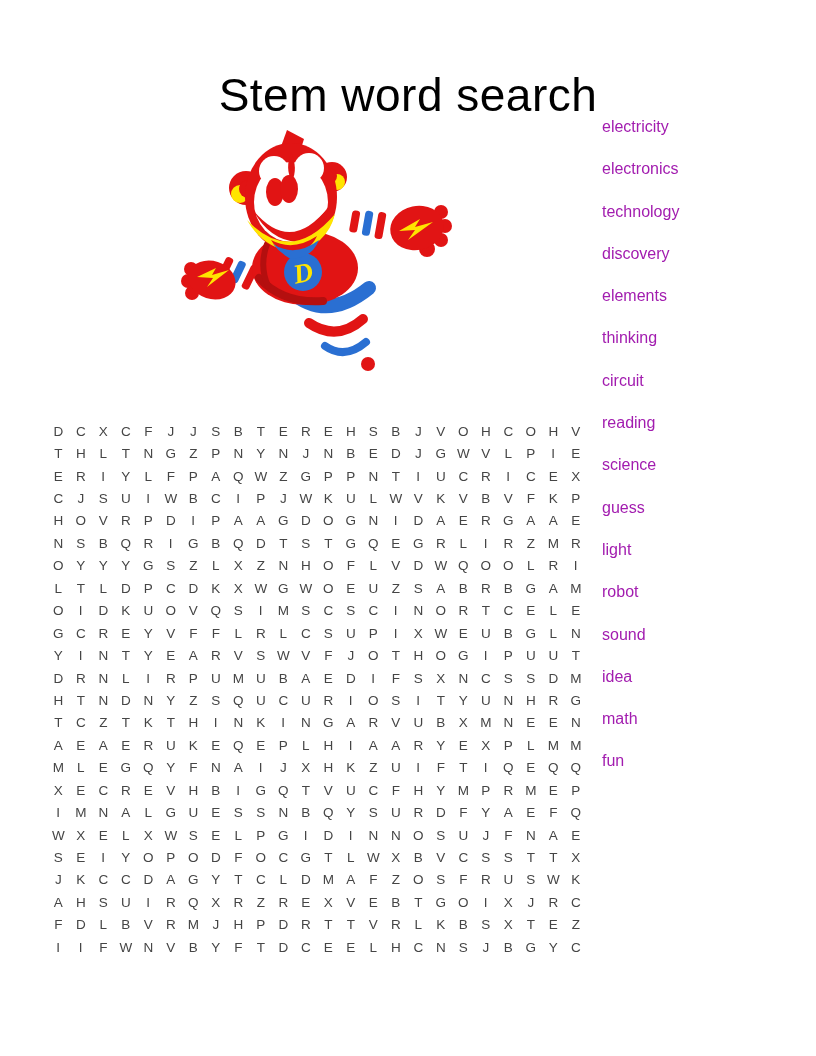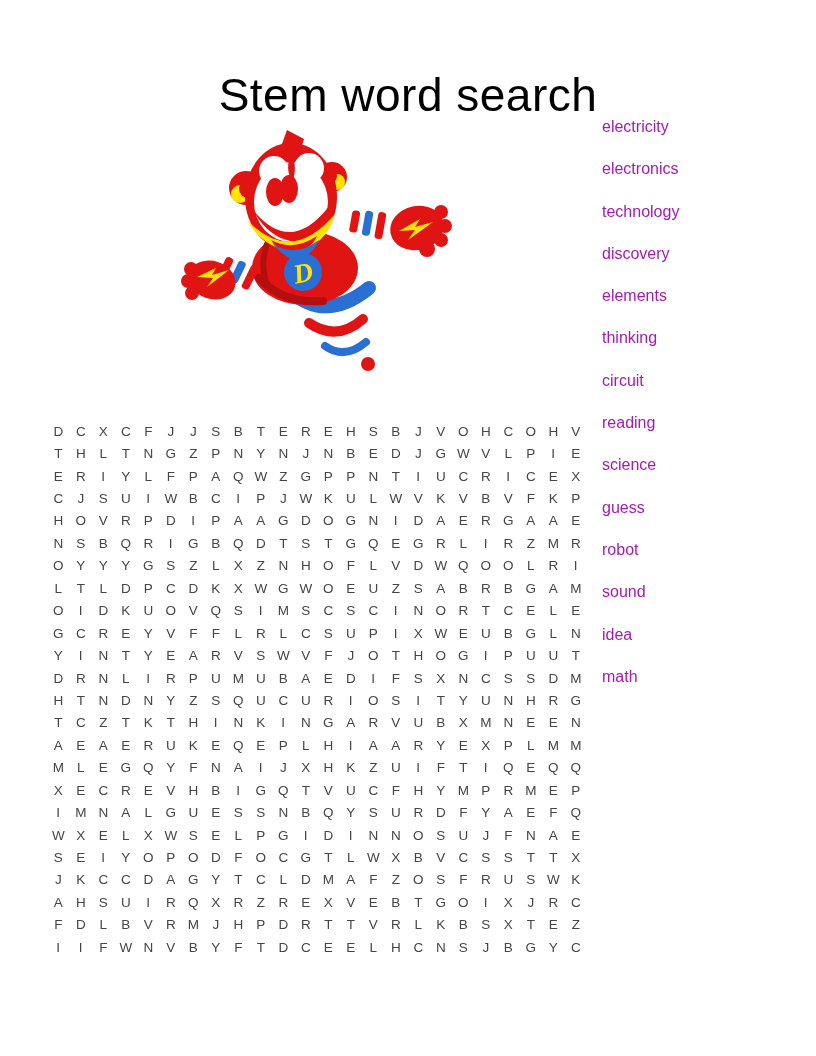--- a/index.html
+++ b/index.html
@@ -120,24 +120,26 @@
       <div class="word">electricity</div>
       <div class="word">electronics</div>
       <div class="word">technology</div>
       <div class="word">discovery</div>
       <div class="word">elements</div>
       <div class="word">thinking</div>
       <div class="word">circuit</div>
       <div class="word">reading</div>
       <div class="word">science</div>
       <div class="word">guess</div>
+      <div class="word">light</div>
       <div class="word">robot</div>
       <div class="word">sound</div>
       <div class="word">idea</div>
       <div class="word">math</div>
+      <div class="word">fun</div>
     </div>
 
   <div class="letter-grid">
       <span>D</span>
       <span>C</span>
       <span>X</span>
       <span>C</span>
       <span>F</span>
       <span>J</span>
       <span>J</span>

